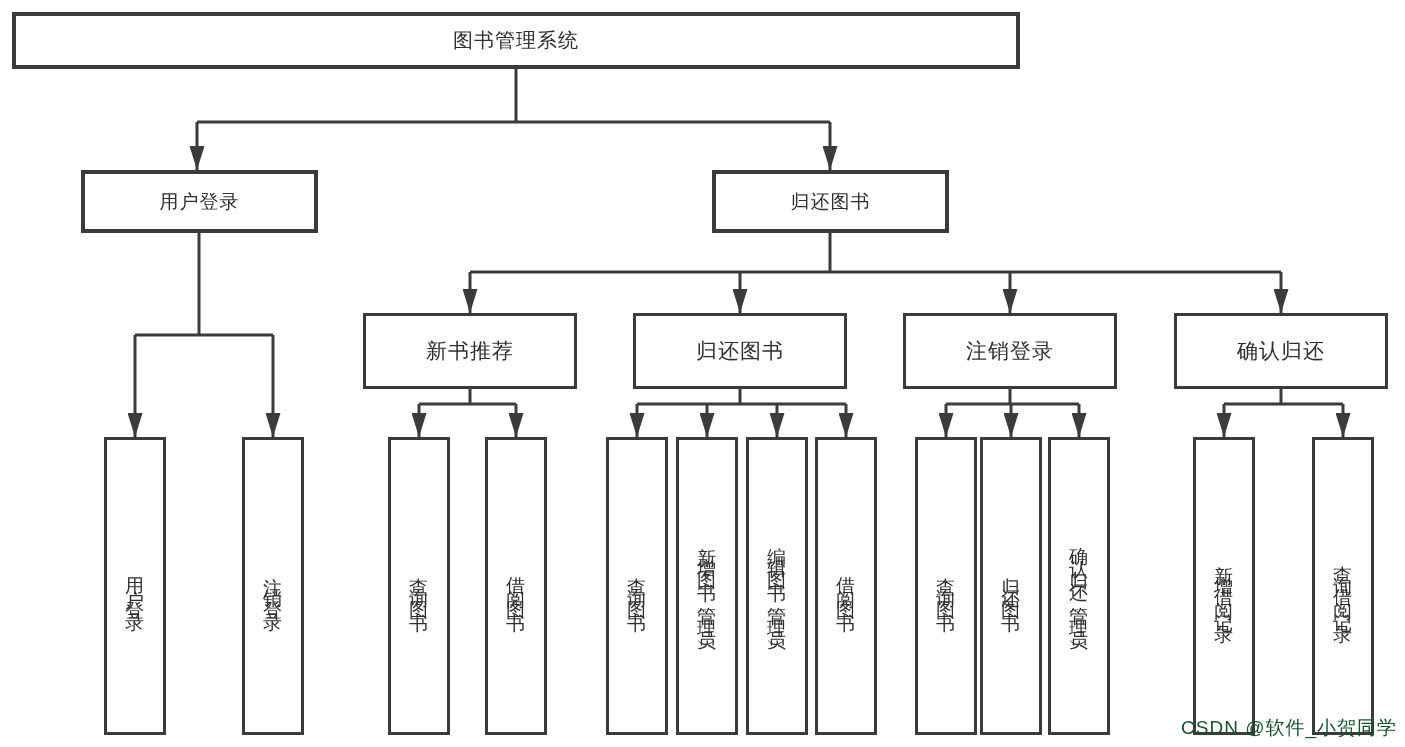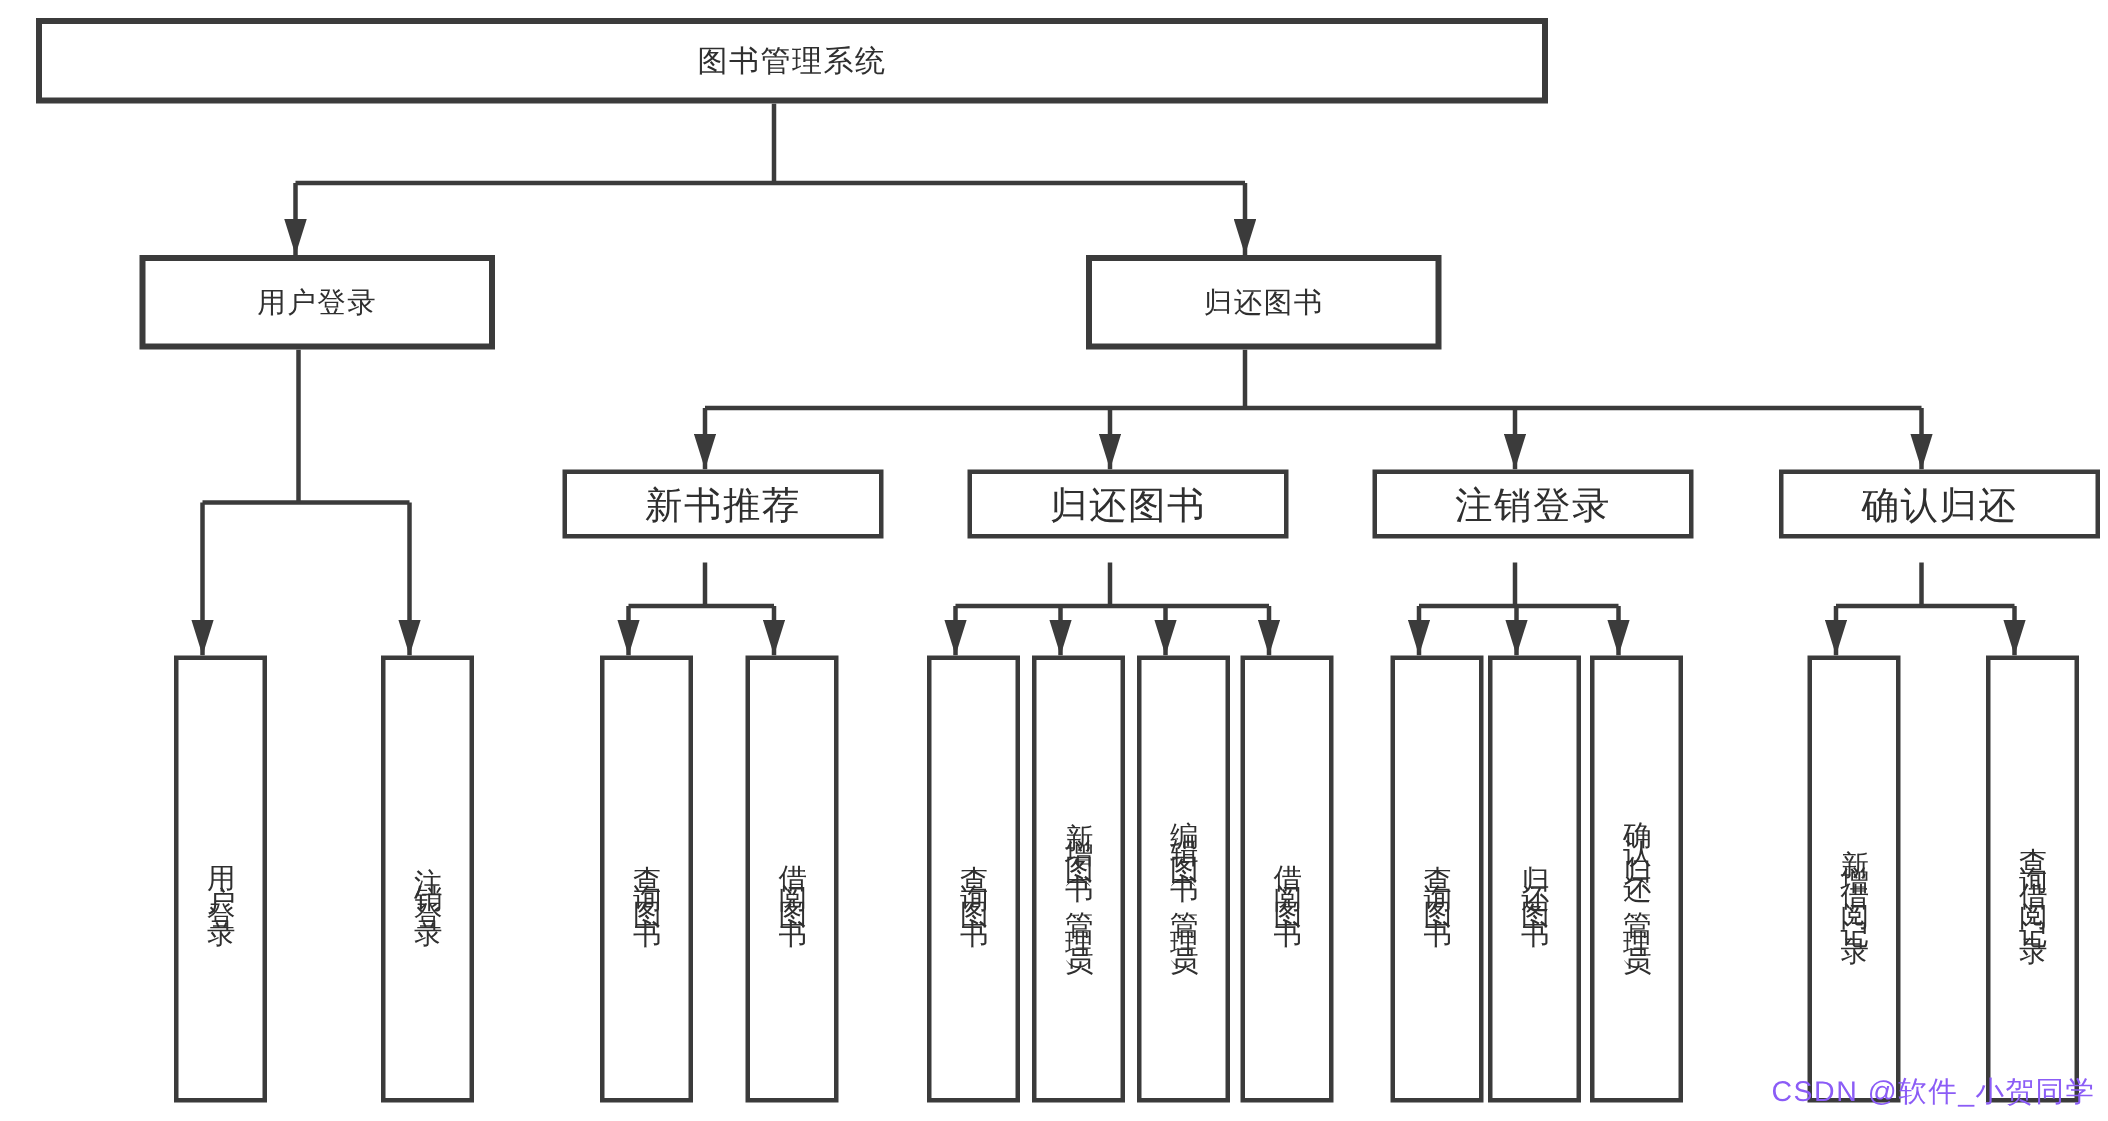--- a/index.html
+++ b/index.html
@@ -17,56 +17,55 @@
   .box {
     position: absolute;
     box-sizing: border-box;
     background: #ffffff;
     border: 3px solid #3b3b3b;
     display: flex;
     align-items: center;
     justify-content: center;
     z-index: 2;
     text-align: center;
-    margin-left: 12px;
   }
   .root-box {
     left: 12px; top: 12px; width: 1008px; height: 57px;
     border-width: 4px;
     font-size: 20px;
     letter-spacing: 1px;
   }
   .lvl2 {
     top: 170px; height: 63px; width: 237px;
     border-width: 4px;
     font-size: 19px;
     letter-spacing: 1px;
   }
   .lvl3 {
-    top: 313px; height: 46px; width: 214px;
-    font-size: 25px;
+    top: 313px; height: 76px; width: 214px;
+    font-size: 21px;
     letter-spacing: 1px;
   }
   .leaf {
     top: 437px; height: 298px; width: 62px;
   }
   .leaf .vtext {
     writing-mode: vertical-rl;
     text-orientation: mixed;
     font-size: 19px;
     line-height: 1;
     letter-spacing: 12px;
     white-space: nowrap;
   }
   #watermark {
     position: absolute;
     right: 8px; bottom: 6px;
     z-index: 5;
     font-size: 19px;
-    color: #8b5cf6;
+    color: #14532d;
     letter-spacing: 1px;
   }
 </style>
 </head>
 <body>
 
 <svg id="connectors" width="1405" height="747" viewBox="0 0 1405 747">
   <defs>
     <marker id="arrow" viewBox="0 0 24 15" refX="24" refY="7.5" markerUnits="userSpaceOnUse" markerWidth="24" markerHeight="15" orient="auto">
       <path d="M0,0 L24,7.5 L0,15 Z" fill="#3b3b3b"></path>

